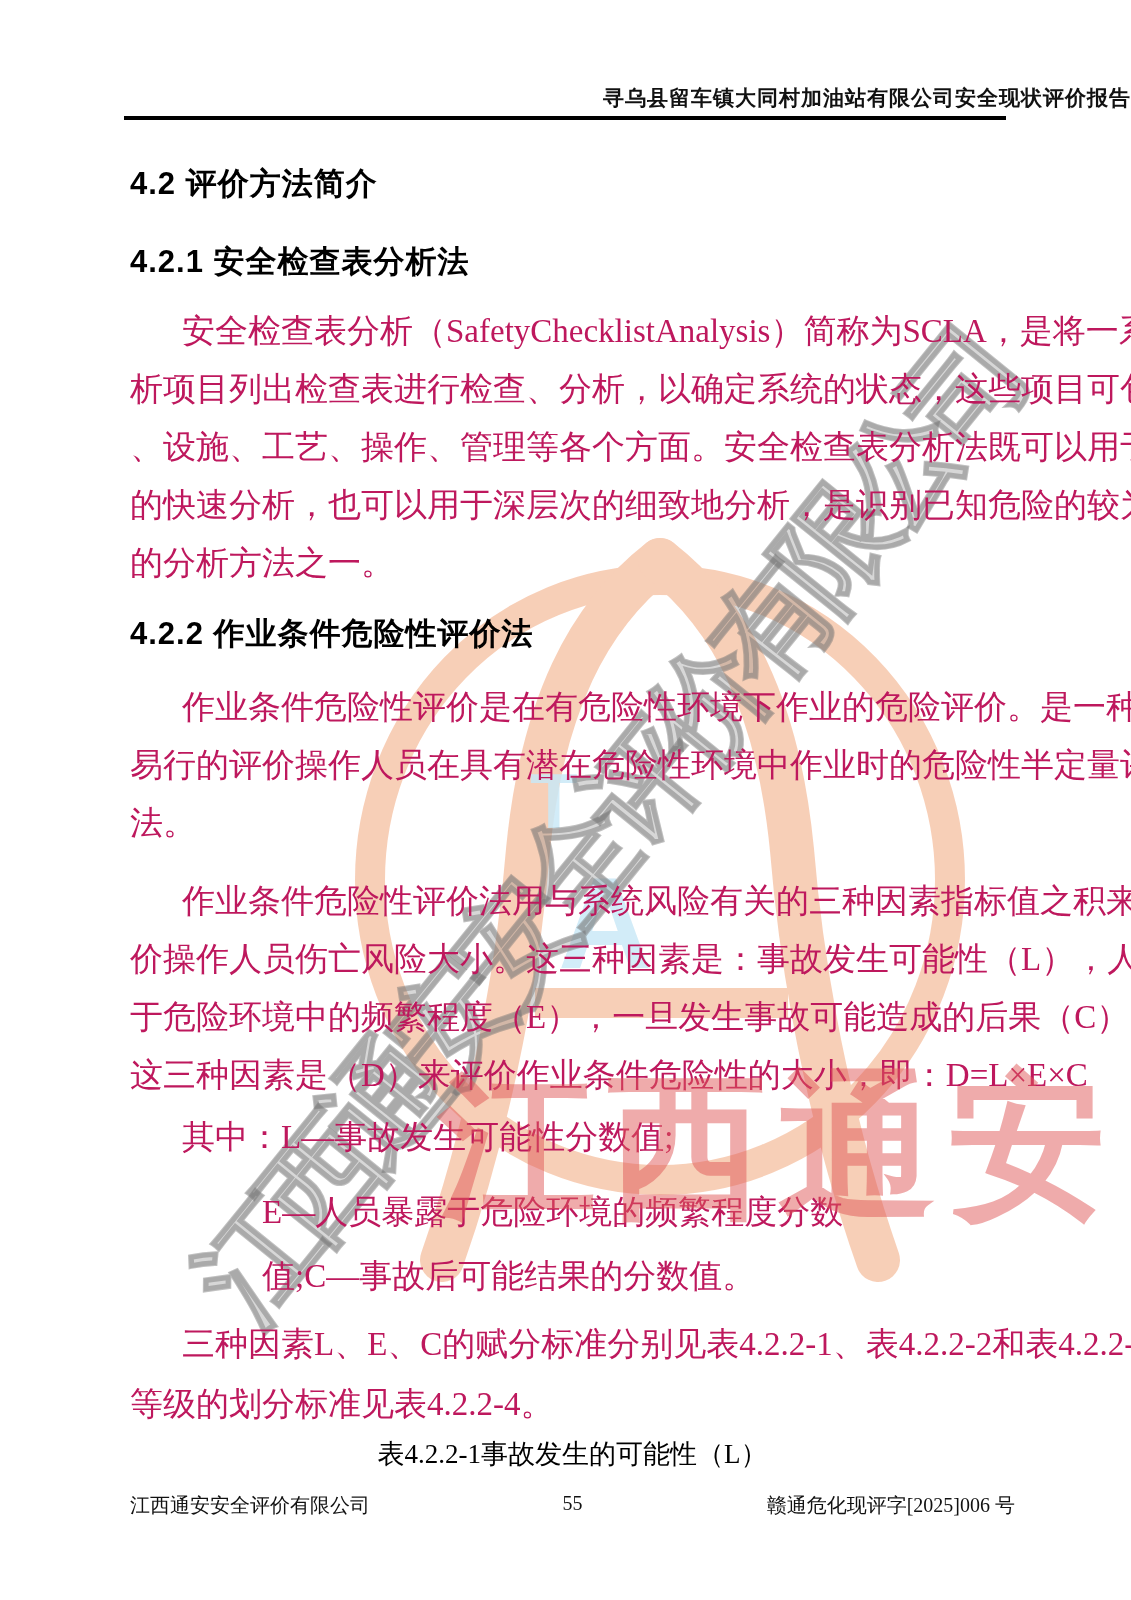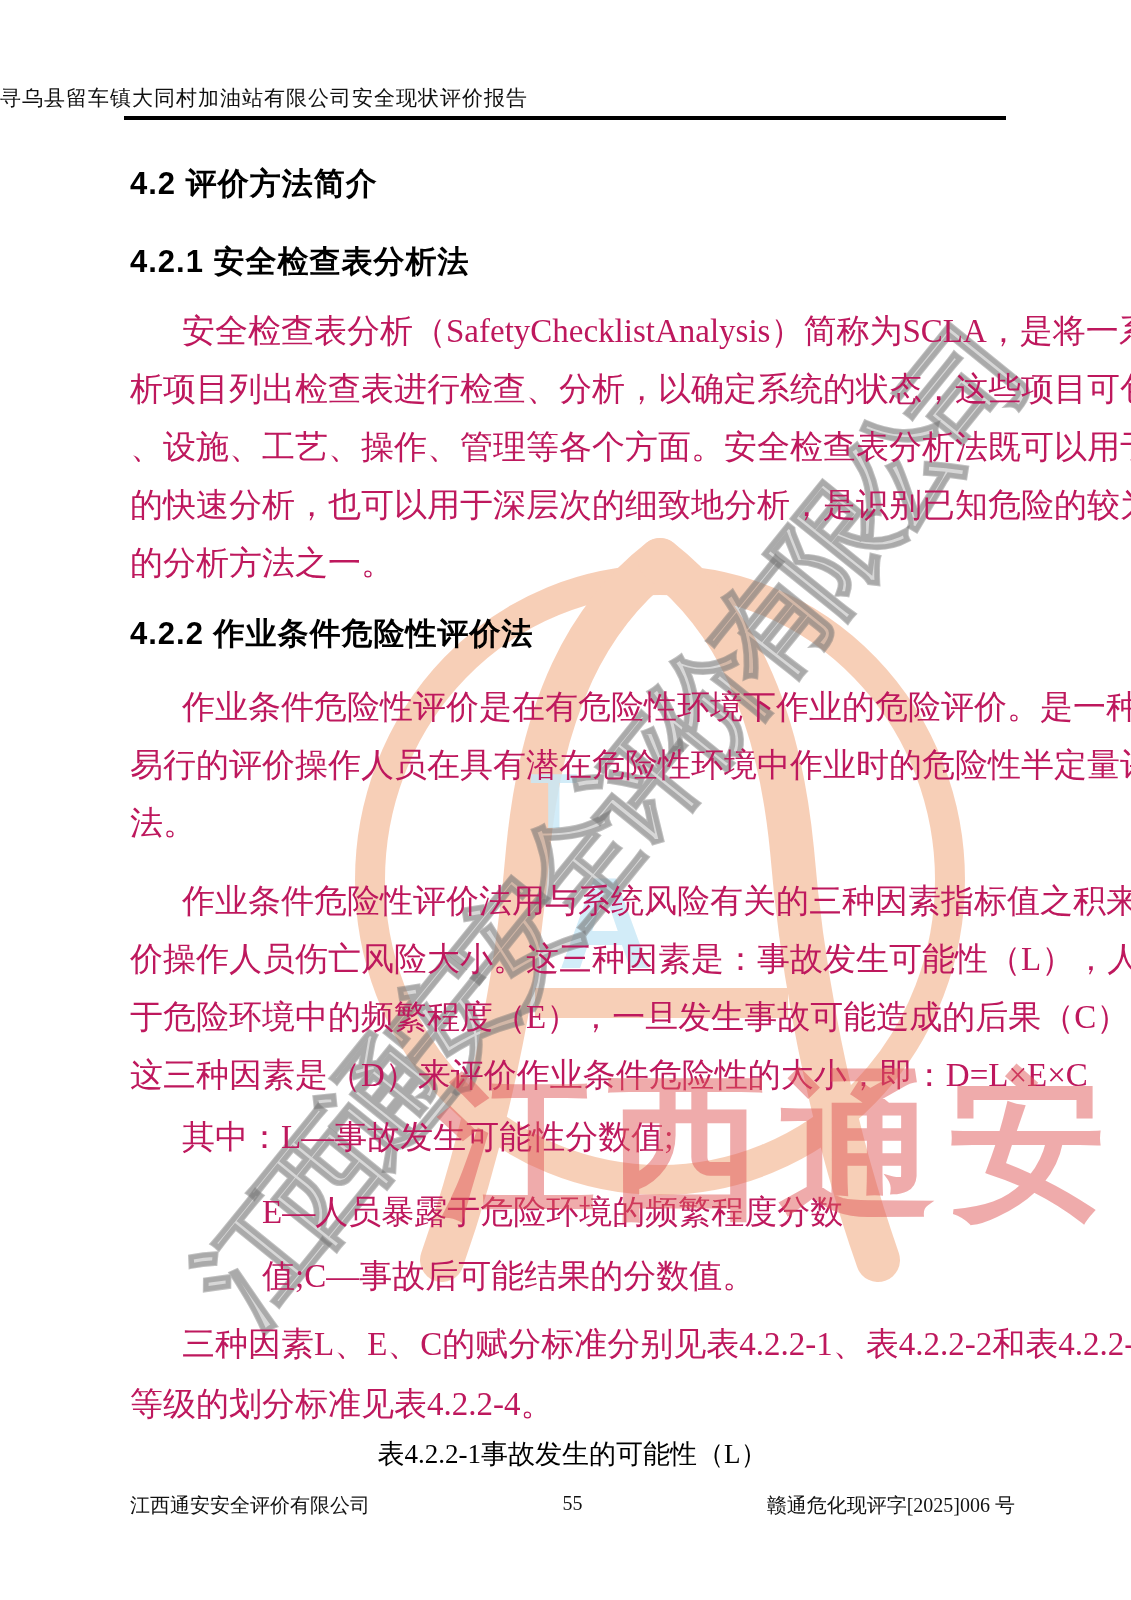--- a/index.html
+++ b/index.html
@@ -11,25 +11,26 @@
     background: #ffffff;
     margin: 0 auto;
     overflow: hidden;
     font-family: "Liberation Serif", serif;
     color: #000;
   }
   
   .doc-header {
     position: absolute;
     top: 84px; left: 0; width: 100%;
-    text-align: left;
+    text-align: right;
     font-size: 21px;
     letter-spacing: 1px;
     color: #111;
     z-index: 5;
+    font-weight: bold;
   }
   .header-rule {
     position: absolute;
     top: 116px; left: 124px;
     width: 882px; height: 4px;
     background: #000;
     z-index: 5;
   }
   
   .h-sec {

